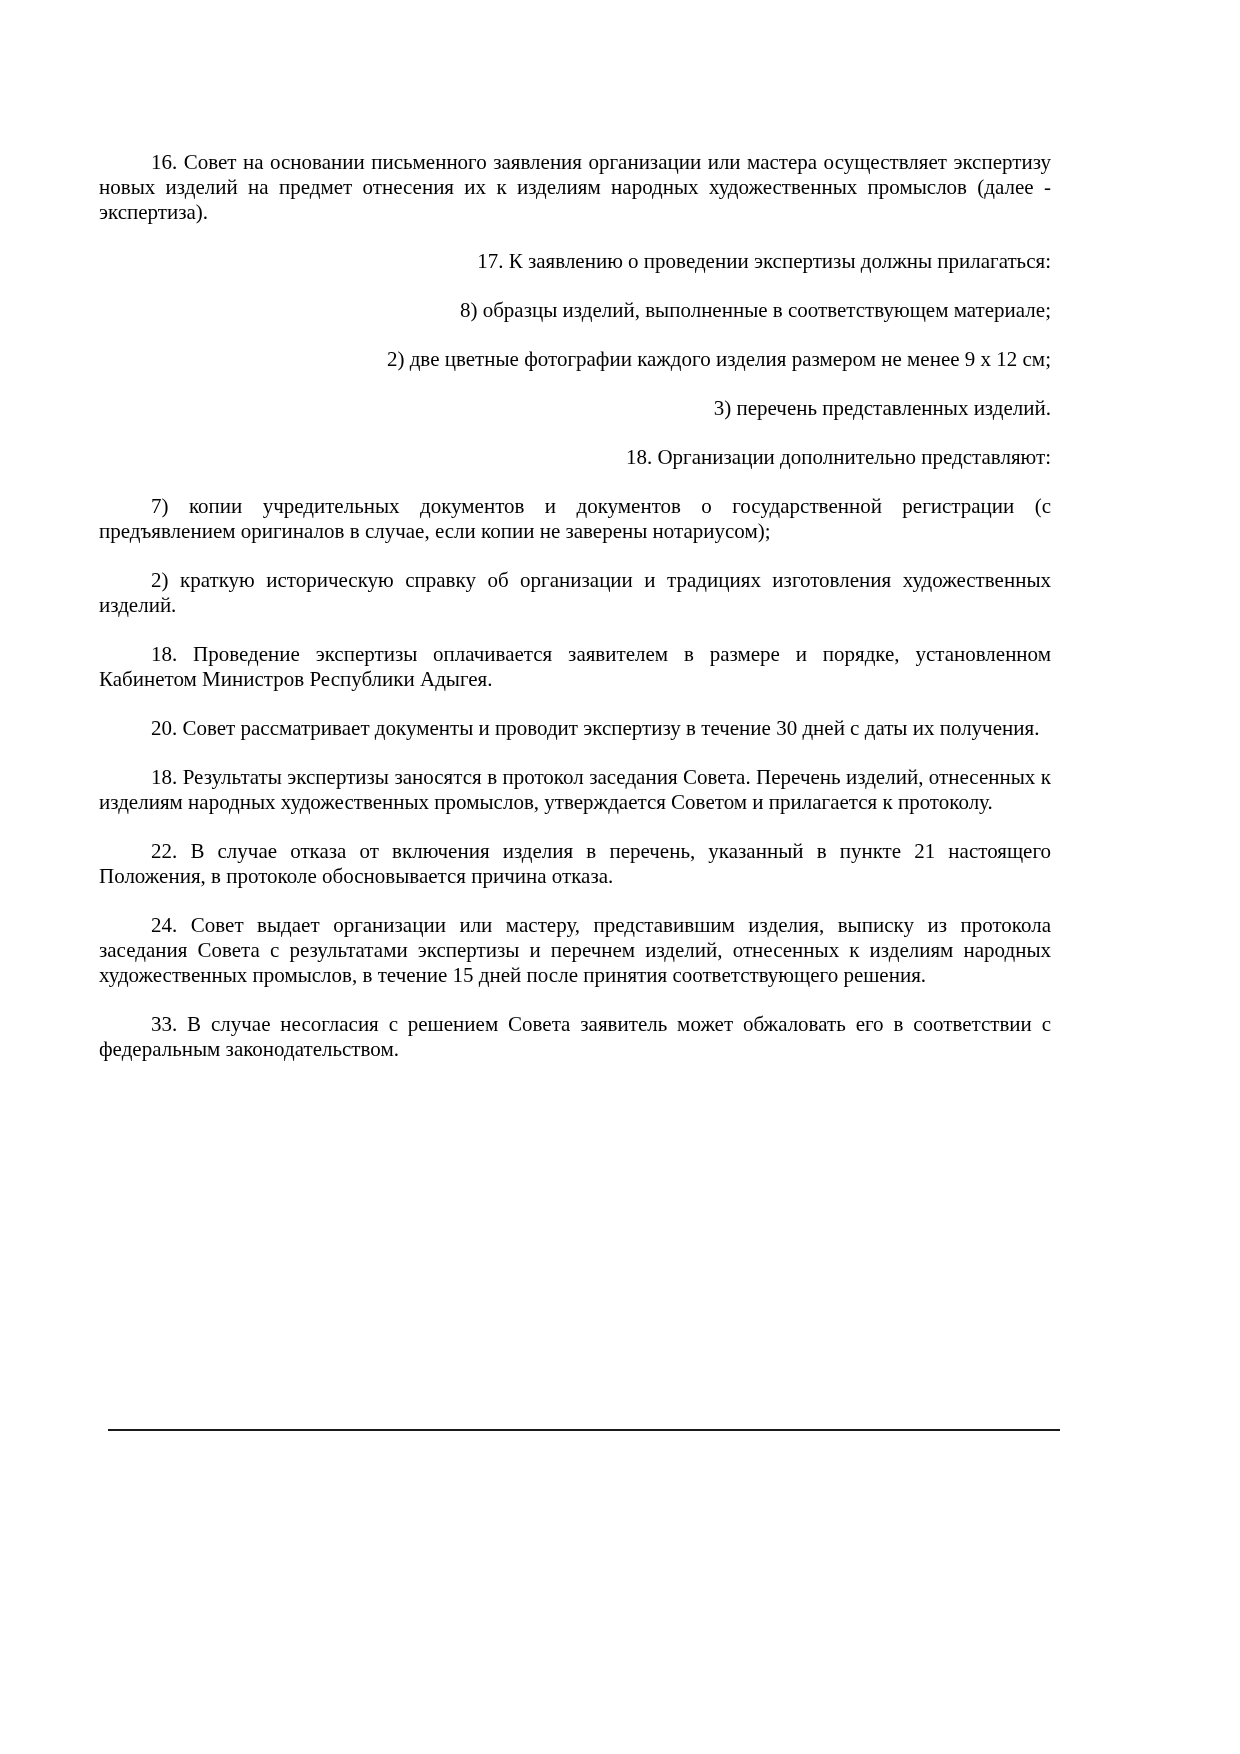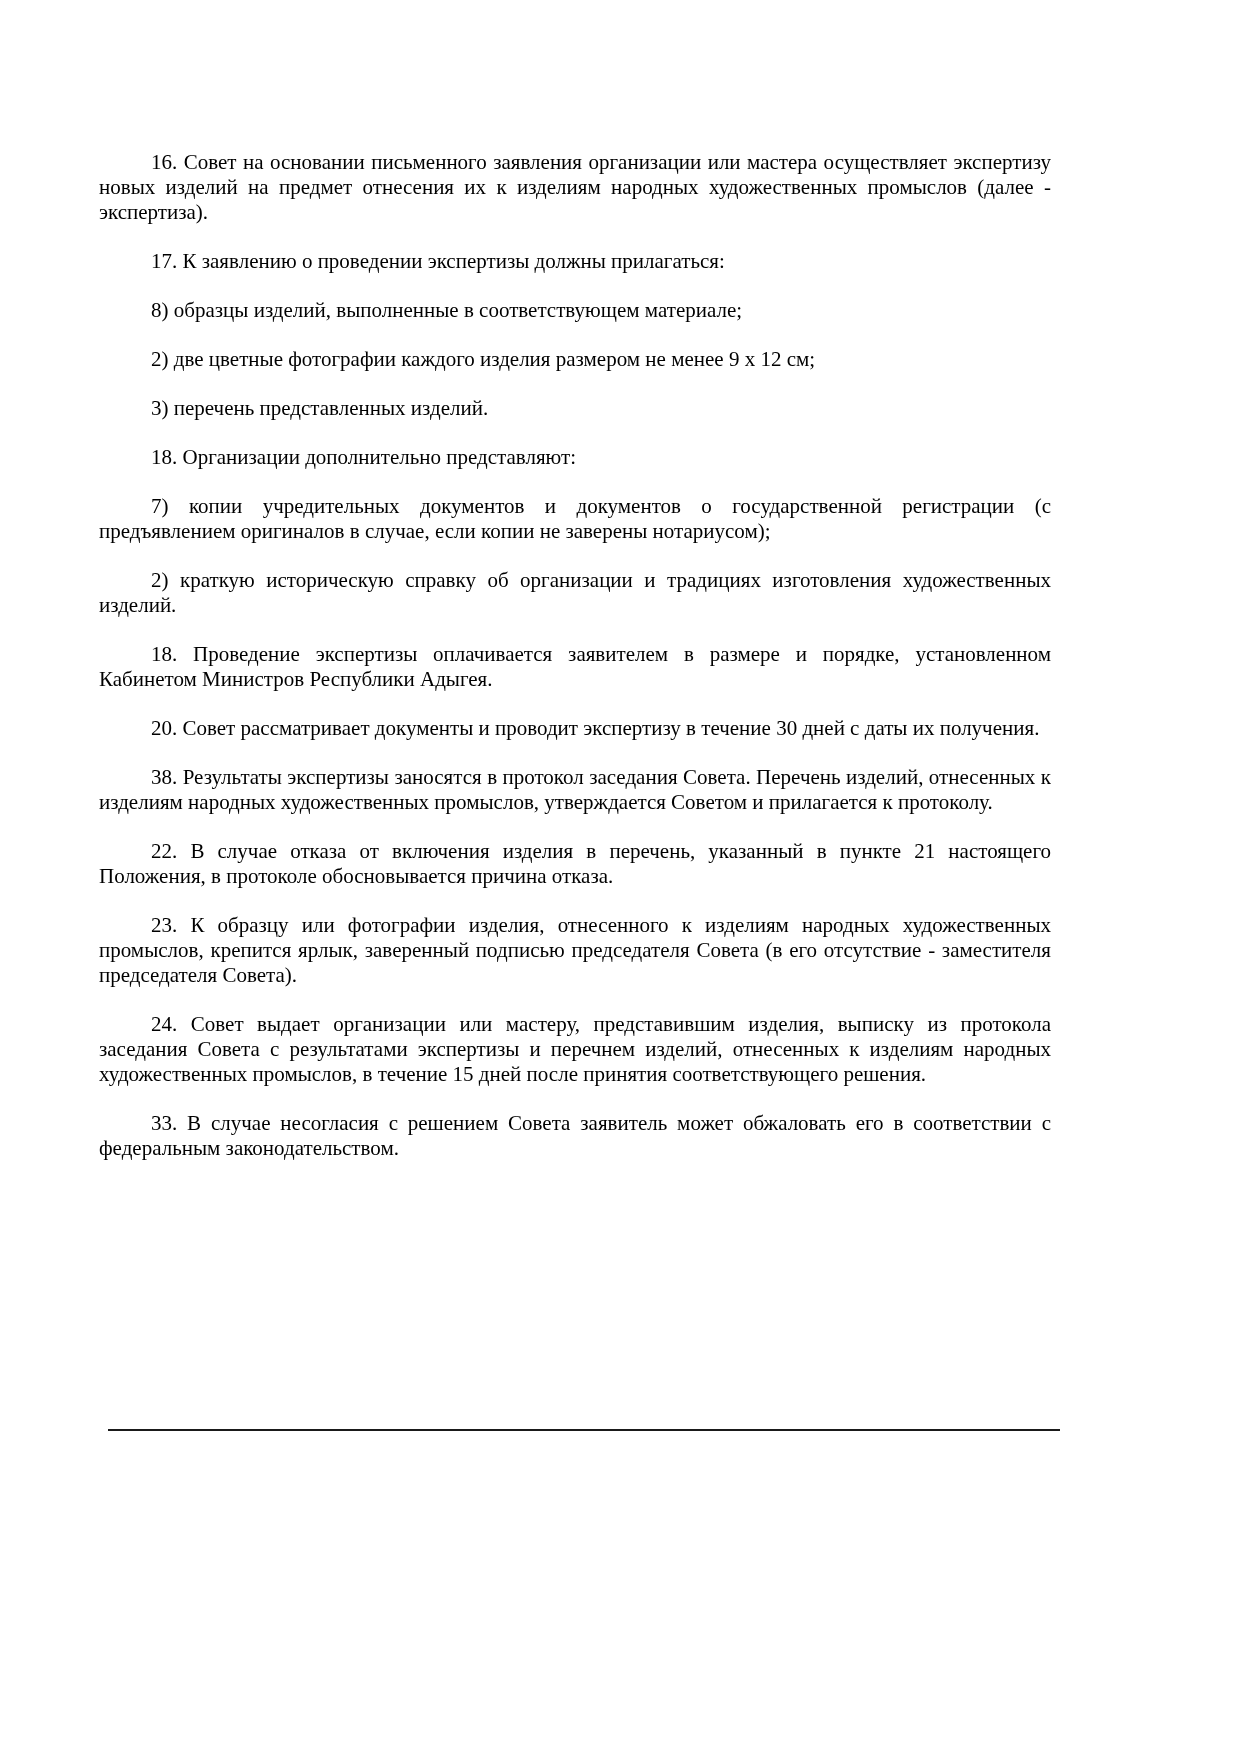--- a/index.html
+++ b/index.html
@@ -22,21 +22,21 @@
       width: 952px;
     }
     .para {
       font-size: 21px;
       line-height: 25px;
       text-align: justify;
       text-indent: 52px;
       margin: 0 0 24px 0;
     }
     .para.short {
-      text-align: left;
+      text-align: right;
     }
     .rule {
       position: absolute;
       left: 108px;
       top: 1429px;
       width: 952px;
       height: 0;
       border-top: 2px solid #1a1a1a;
     }
   </style>
@@ -47,20 +47,19 @@
   <p class="para">16. Совет на основании письменного заявления организации или мастера осуществляет экспертизу новых изделий на предмет отнесения их к изделиям народных художественных промыслов (далее - экспертиза).</p>
   <p class="para short">17. К заявлению о проведении экспертизы должны прилагаться:</p>
   <p class="para short">8) образцы изделий, выполненные в соответствующем материале;</p>
   <p class="para short">2) две цветные фотографии каждого изделия размером не менее 9 х 12 см;</p>
   <p class="para short">3) перечень представленных изделий.</p>
   <p class="para short">18. Организации дополнительно представляют:</p>
   <p class="para">7) копии учредительных документов и документов о государственной регистрации (с предъявлением оригиналов в случае, если копии не заверены нотариусом);</p>
   <p class="para">2) краткую историческую справку об организации и традициях изготовления художественных изделий.</p>
   <p class="para">18. Проведение экспертизы оплачивается заявителем в размере и порядке, установленном Кабинетом Министров Республики Адыгея.</p>
   <p class="para">20. Совет рассматривает документы и проводит экспертизу в течение 30 дней с даты их получения.</p>
-  <p class="para">38. Результаты экспертизы заносятся в протокол заседания Совета. Перечень изделий, отнесенных к изделиям народных художественных промыслов, утверждается Советом и прилагается к протоколу.</p>
+  <p class="para">18. Результаты экспертизы заносятся в протокол заседания Совета. Перечень изделий, отнесенных к изделиям народных художественных промыслов, утверждается Советом и прилагается к протоколу.</p>
   <p class="para">22. В случае отказа от включения изделия в перечень, указанный в пункте 21 настоящего Положения, в протоколе обосновывается причина отказа.</p>
-  <p class="para">23. К образцу или фотографии изделия, отнесенного к изделиям народных художественных промыслов, крепится ярлык, заверенный подписью председателя Совета (в его отсутствие - заместителя председателя Совета).</p>
   <p class="para">24. Совет выдает организации или мастеру, представившим изделия, выписку из протокола заседания Совета с результатами экспертизы и перечнем изделий, отнесенных к изделиям народных художественных промыслов, в течение 15 дней после принятия соответствующего решения.</p>
   <p class="para">33. В случае несогласия с решением Совета заявитель может обжаловать его в соответствии с федеральным законодательством.</p>
 </div>
 
 <div class="rule"></div>
 
 </body></html>

